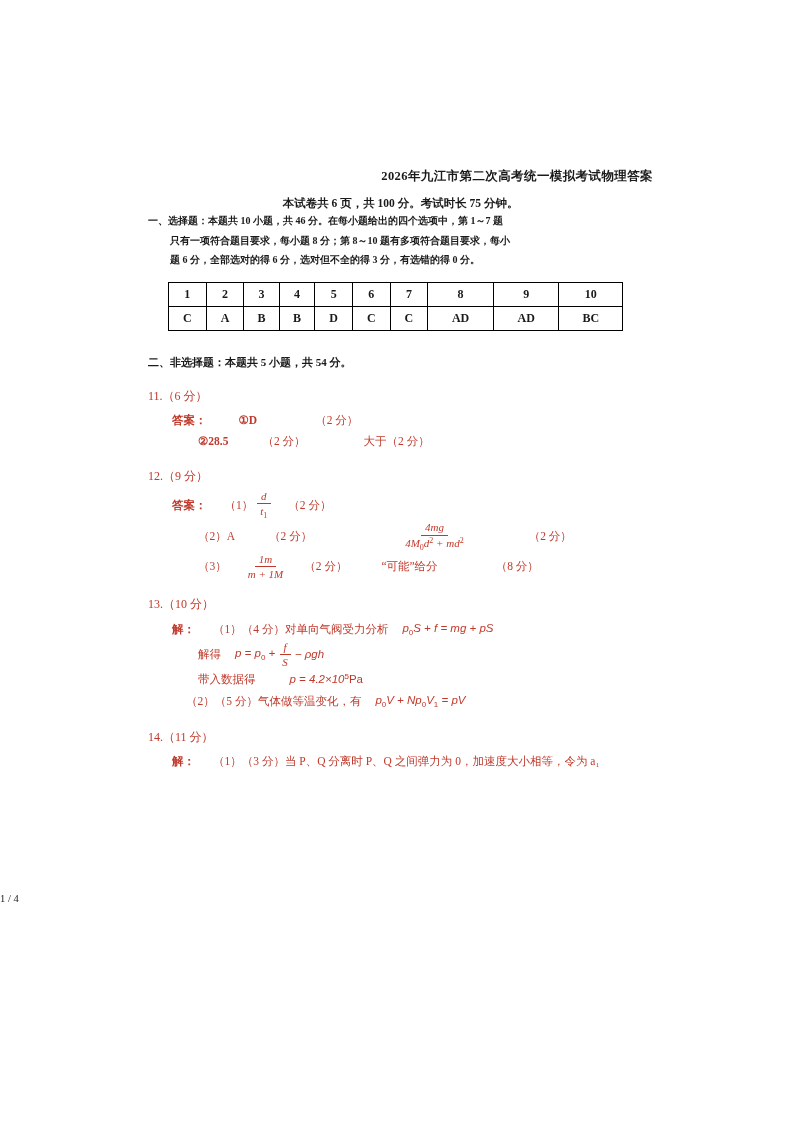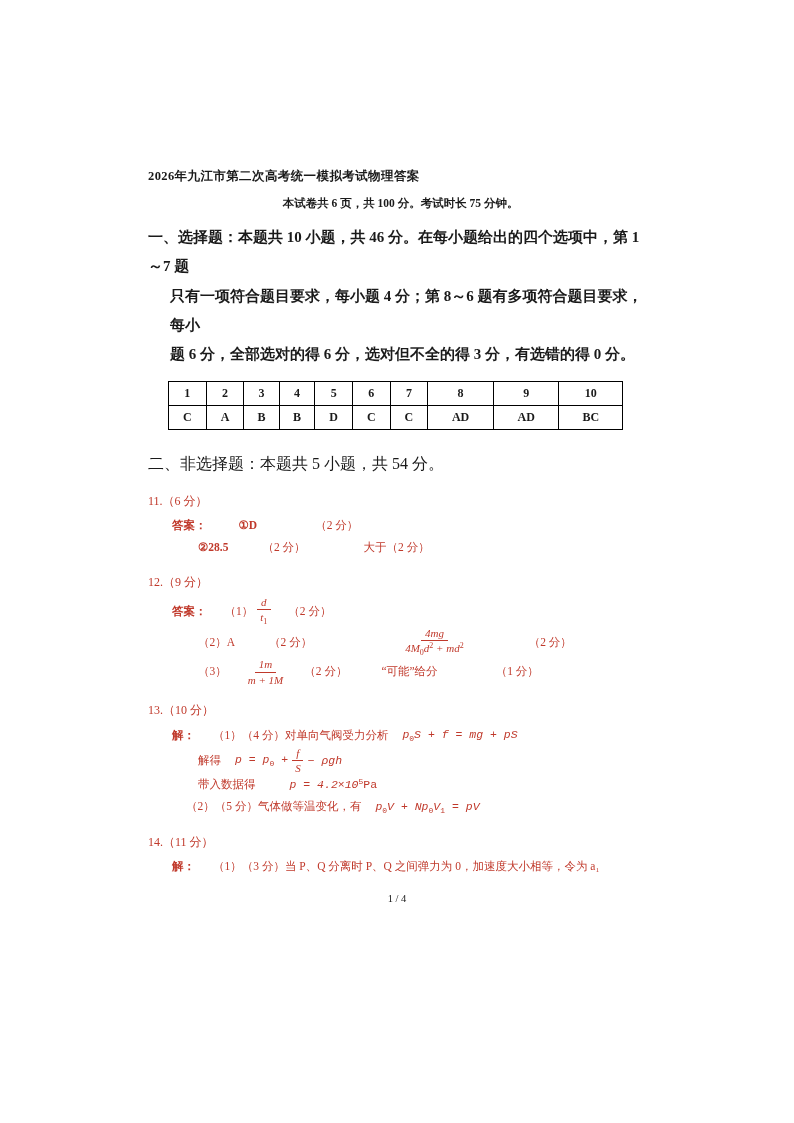--- a/index.html
+++ b/index.html
@@ -21,57 +21,56 @@
     width: 794px;
     height: 1123px;
   }
   .content {
     position: absolute;
     left: 148px;
     top: 168px;
     width: 505px;
   }
   .doc-title {
-    text-align: left;
+    text-align: right;
     font-weight: bold;
     font-size: 12.5px;
     letter-spacing: 0.4px;
     margin-bottom: 11px;
   }
   .subtitle {
     text-align: center;
     font-weight: bold;
     font-size: 11.5px;
-    margin-bottom: 12px;
   }
   .section-head {
     font-weight: bold;
-    font-size: 15px;
+    font-size: 10px;
     line-height: 1.95;
     text-indent: 0;
   }
   .para-indent {
     padding-left: 22px;
   }
   table.answers {
     border-collapse: collapse;
     margin: 12px 0 14px 20px;
     width: 455px;
   }
   table.answers td, table.answers th {
     border: 1px solid #000;
     text-align: center;
     font-weight: bold;
     font-size: 12px;
     height: 21px;
     font-family: "Liberation Serif", serif;
   }
   .section2 {
-    font-weight: normal;
-    font-size: 16px;
+    font-weight: bold;
+    font-size: 11px;
     margin-top: 24px;
     margin-bottom: 18px;
   }
   .qblock {
     margin-bottom: 4px;
   }
   .qnum {
     color: #c0392b;
     font-size: 12px;
     font-weight: normal;
@@ -95,21 +94,21 @@
     margin-right: 18px;
   }
   .sp-s { display: inline-block; width: 14px; }
   .sp-m { display: inline-block; width: 34px; }
   .sp-l { display: inline-block; width: 58px; }
   .sp-xl { display: inline-block; width: 86px; }
   .circled {
     font-weight: bold;
   }
   .mathit {
-    font-family: Liberation Mono, monospace;
+    font-family: Liberation Sans, sans-serif;
     font-style: italic;
   }
   .frac {
     display: inline-flex;
     flex-direction: column;
     align-items: center;
     vertical-align: middle;
     margin: 0 3px;
     line-height: 1.12;
     font-size: 11px;
@@ -123,21 +122,20 @@
     padding: 1px 4px 0 4px;
     font-style: italic;
   }
   .sub { font-size: 8px; vertical-align: -3px; font-style: normal;}
   .sup { font-size: 8px; vertical-align: 4px; font-style: normal;}
   .footer-page {
     position: absolute;
     left: 0;
     top: 893px;
     width: 794px;
-    text-align: center;
     font-size: 10.5px;
     color: #1a1a1a;
     font-family: "Liberation Serif", serif;
   }
   .eqwrap {
     display: inline-flex;
     align-items: center;
   }
   .no-italic { font-style: normal; margin-top: 15px; }
 </style>
@@ -147,21 +145,21 @@
 <div class="page">
   <div class="content">
 
     <div class="doc-title">2026年九江市第二次高考统一模拟考试物理答案</div>
     <div class="subtitle">本试卷共 6 页，共 100 分。考试时长 75 分钟。</div>
 
     <div class="section-head">
       <span>一、选择题：</span><span>本题共 10 小题，共 46 分。在每小题给出的四个选项中，第 1～7 题</span>
     </div>
     <div class="section-head para-indent">
-      <span>只有一项符合题目要求，每小题 4 分；第 8～6 题有多项符合题目要求，每小</span>
+      <span>只有一项符合题目要求，每小题 8 分；第 8～10 题有多项符合题目要求，每小</span>
     </div>
     <div class="section-head para-indent">
       <span>题 6 分，全部选对的得 6 分，选对但不全的得 3 分，有选错的得 0 分。</span>
     </div>
 
     <table class="answers">
       <tbody>
           <tr>
         <th>1</th>
         <th>2</th>
@@ -240,21 +238,21 @@
         <span class="sp-s"></span>
         <span class="frac">
           <span class="num">1m</span>
           <span class="den">m + 1M</span>
         </span>
         <span class="sp-s"></span>
         <span>（2 分）</span>
         <span class="sp-m"></span>
         <span>“可能”给分</span>
         <span class="sp-l"></span>
-        <span>（1 分）</span>
+        <span>（8 分）</span>
       </div>
     </div>
 
     <div class="qblock">
       <div class="qnum">13.（10 分）</div>
       <div class="ans-line">
         <span class="lbl">解：</span>
         <span>（1）（4 分）对单向气阀受力分析</span>
         <span class="sp-s"></span>
         <span class="mathit">p<span class="sub">0</span>S + f = mg + pS</span>

